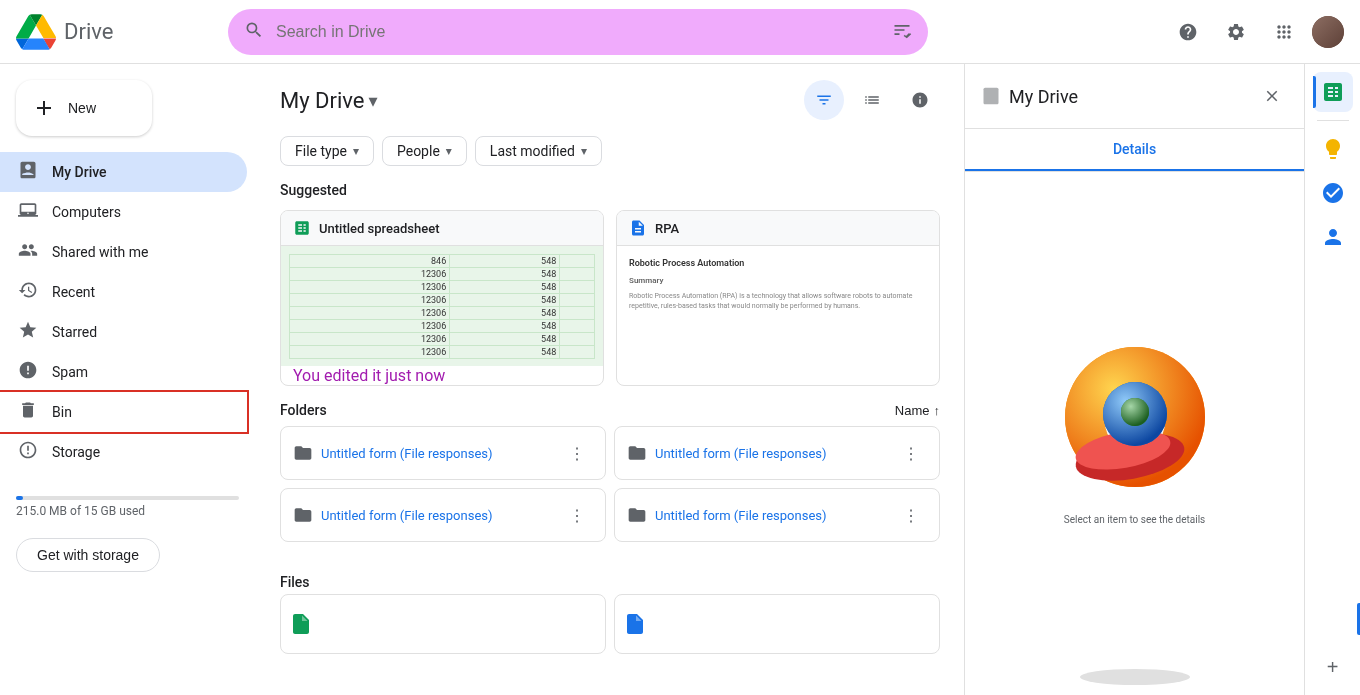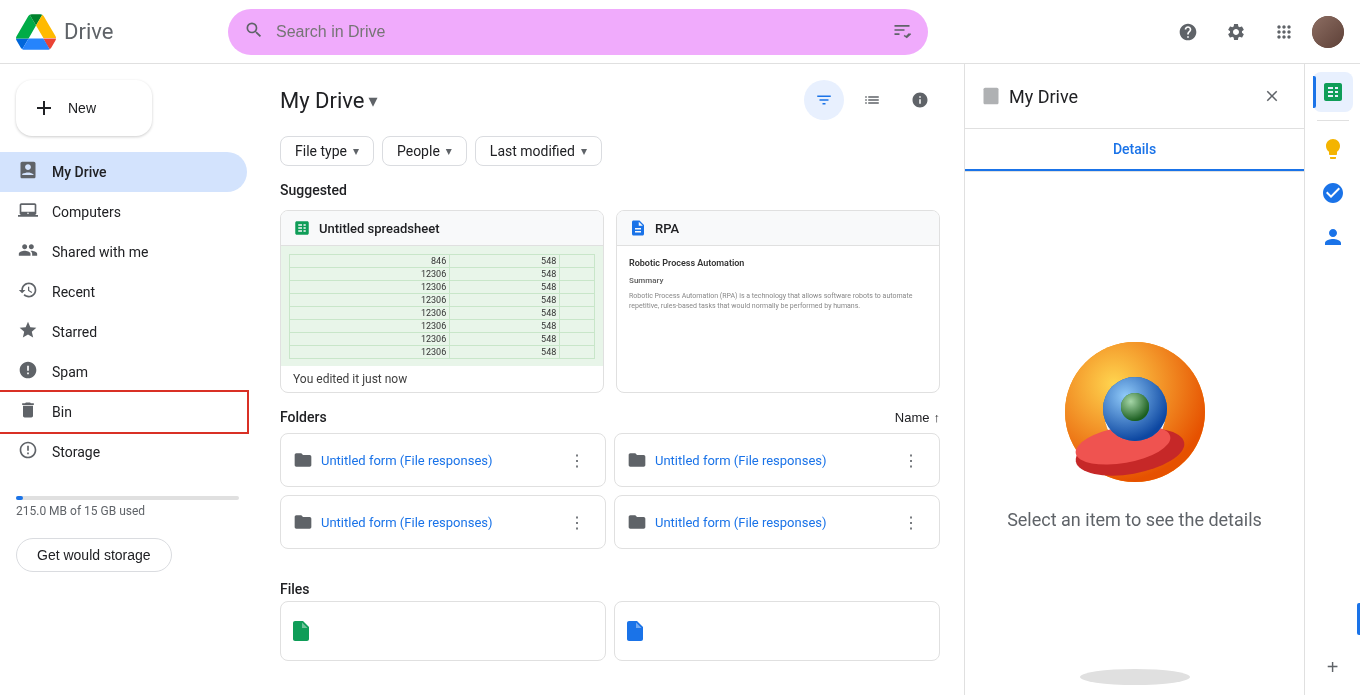--- a/index.html
+++ b/index.html
@@ -33,21 +33,21 @@
     .filter-btn { width: 40px; height: 40px; border-radius: 50%; display: flex; align-items: center; justify-content: center; cursor: pointer; color: #5f6368; background: #e8f0fe; border: none; font-size: 18px; }
     .filter-chips { display: flex; gap: 8px; padding: 8px 24px; }
     .chip { display: flex; align-items: center; gap: 6px; padding: 6px 14px; border-radius: 8px; border: 1px solid #dadce0; background: #fff; cursor: pointer; font-size: 14px; color: #202124; }
     .chip-arrow { font-size: 12px; color: #5f6368; }
     .section-title { font-size: 14px; font-weight: 500; padding: 8px 24px 4px; color: #202124; }
     .suggested-grid { display: grid; grid-template-columns: 1fr 1fr; gap: 12px; padding: 8px 24px; }
     .suggested-card { border: 1px solid #e0e0e0; border-radius: 8px; overflow: hidden; cursor: pointer; background: #fff; }
     .card-header { display: flex; align-items: center; gap: 8px; padding: 8px 12px; background: #f8f9fa; border-bottom: 1px solid #e0e0e0; }
     .card-title { font-size: 13px; font-weight: 500; color: #202124; }
     .card-preview { height: 120px; background: #f8f9fa; display: flex; align-items: center; justify-content: center; overflow: hidden; }
-    .card-footer { padding: 6px 12px; font-size: 12px; color: #404040; }
+    .card-footer { padding: 0 12px; font-size: 16px; color: #a21caf; }
     .spreadsheet-preview { width: 100%; height: 100%; background: #e8f5e9; padding: 8px; }
     .ss-table { width: 100%; border-collapse: collapse; font-size: 9px; color: #333; }
     .ss-table td { border: 1px solid #c8e6c9; padding: 1px 3px; text-align: right; }
     .folders-section { padding: 0 24px; }
     .folders-header { display: flex; align-items: center; justify-content: space-between; padding: 8px 0; }
     .folders-header-title { font-size: 14px; font-weight: 500; color: #202124; }
     .sort-btn { display: flex; align-items: center; gap: 4px; font-size: 13px; color: #202124; cursor: pointer; background: none; border: none; }
     .folders-grid { display: grid; grid-template-columns: 1fr 1fr; gap: 8px; }
     .folder-item { display: flex; align-items: center; gap: 8px; padding: 10px 12px; border: 1px solid #e0e0e0; border-radius: 8px; cursor: pointer; background: #fff; }
     .folder-name { font-size: 13px; color: #1a73e8; flex: 1; overflow: hidden; text-overflow: ellipsis; white-space: nowrap; }
@@ -58,21 +58,21 @@
     .file-card { border: 1px solid #e0e0e0; border-radius: 8px; overflow: hidden; cursor: pointer; background: #fff; height: 60px; display: flex; align-items: center; }
     .right-panel { width: 340px; min-width: 340px; border-left: 1px solid #e0e0e0; display: flex; flex-direction: column; overflow: hidden; }
     .panel-header { display: flex; align-items: center; padding: 16px; gap: 8px; border-bottom: 1px solid #e0e0e0; }
     .panel-title { font-size: 18px; font-weight: 400; flex: 1; }
     .panel-close { width: 32px; height: 32px; border-radius: 50%; display: flex; align-items: center; justify-content: center; cursor: pointer; color: #5f6368; border: none; background: transparent; font-size: 18px; }
     .panel-tabs { display: flex; border-bottom: 1px solid #e0e0e0; }
     .panel-tab { flex: 1; text-align: center; padding: 12px; font-size: 14px; cursor: pointer; color: #5f6368; border-bottom: 2px solid transparent; }
     .panel-tab.active { color: #1a73e8; border-bottom: 2px solid #1a73e8; font-weight: 500; }
     .panel-body { flex: 1; display: flex; flex-direction: column; align-items: center; justify-content: center; gap: 12px; }
     .panel-shadow { width: 120px; height: 20px; background: #e0e0e0; border-radius: 50%; position: absolute; bottom: 10px; }
-    .panel-select-text { font-size: 18px; color: #5f6368; text-align: center; }
+    .panel-select-text { font-size: 10px; color: #5f6368; text-align: center; }
     .right-sidebar { width: 56px; min-width: 56px; background: #fff; border-left: 1px solid #e0e0e0; display: flex; flex-direction: column; align-items: center; padding: 8px 0; gap: 4px; }
     .sidebar-app-icon { width: 40px; height: 40px; border-radius: 8px; display: flex; align-items: center; justify-content: center; cursor: pointer; position: relative; }
     .sidebar-app-icon.active-app { background: #e8f0fe; }
     .sidebar-divider { width: 32px; height: 1px; background: #e0e0e0; margin: 4px 0; }
     .sidebar-add-btn { width: 40px; height: 40px; border-radius: 50%; display: flex; align-items: center; justify-content: center; cursor: pointer; color: #5f6368; border: none; background: transparent; font-size: 20px; margin-top: auto; }
     .active-indicator { position: absolute; left: 0; top: 4px; bottom: 4px; width: 3px; background: #1a73e8; border-radius: 0 2px 2px 0; }
   </style>
 </head>
 <body>
 
@@ -209,21 +209,21 @@
         </span>
         <span>Storage</span>
       </div>
 
       <div class="storage-section">
         <div class="storage-bar-bg">
           <div class="storage-bar-fill" style="width: 3%;"></div>
         </div>
         <div class="storage-text">215.0 MB of 15 GB used</div>
       </div>
-      <button class="get-more-btn">Get would storage</button>
+      <button class="get-more-btn">Get with storage</button>
     </div>
 
     <div class="main-content">
 
       <div class="main-header">
         <div class="drive-title">
           <span>My Drive</span>
           <span style="font-size:18px;color:#5f6368;">▾</span>
         </div>
         <div class="main-header-actions">

